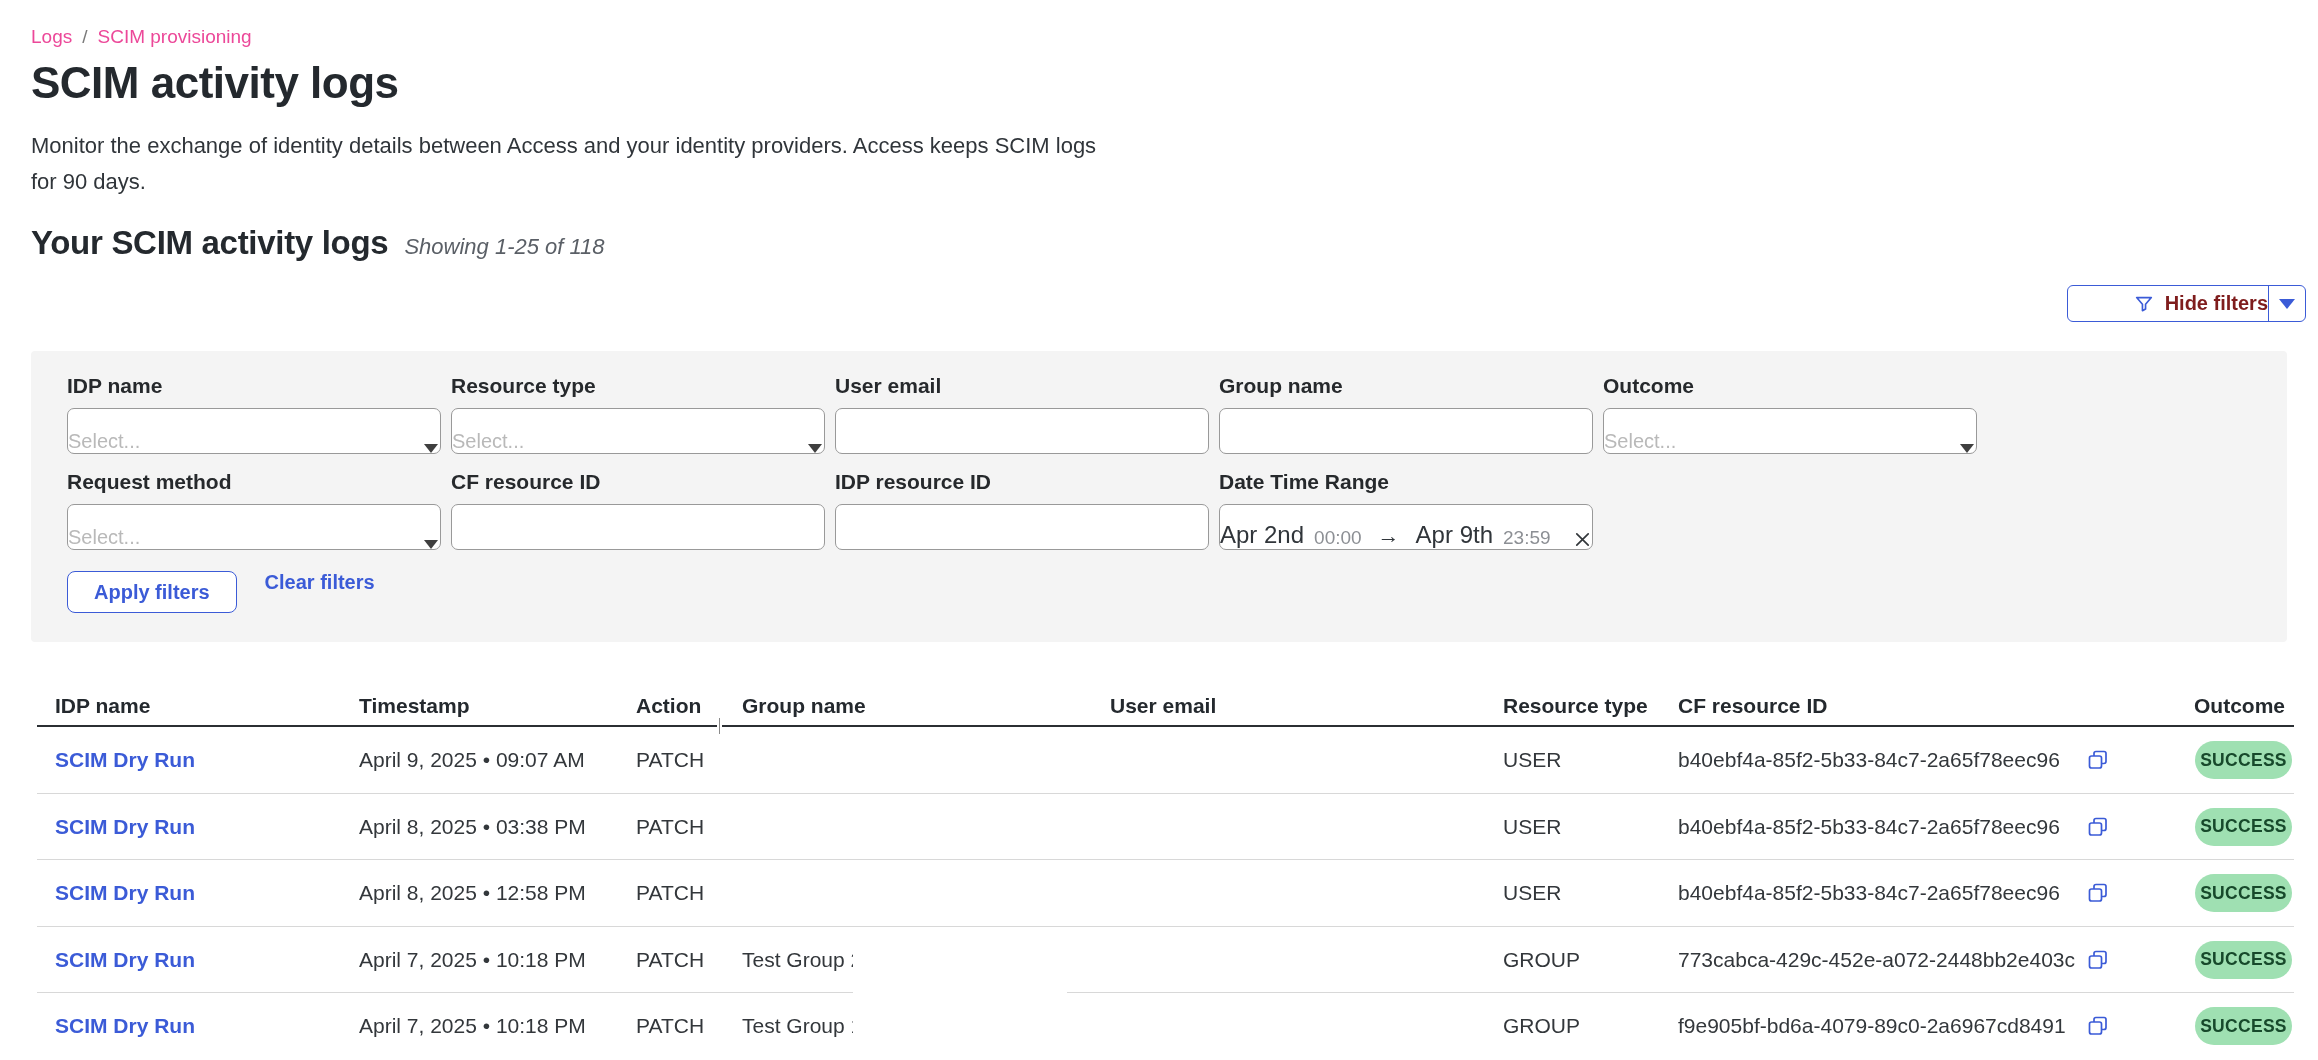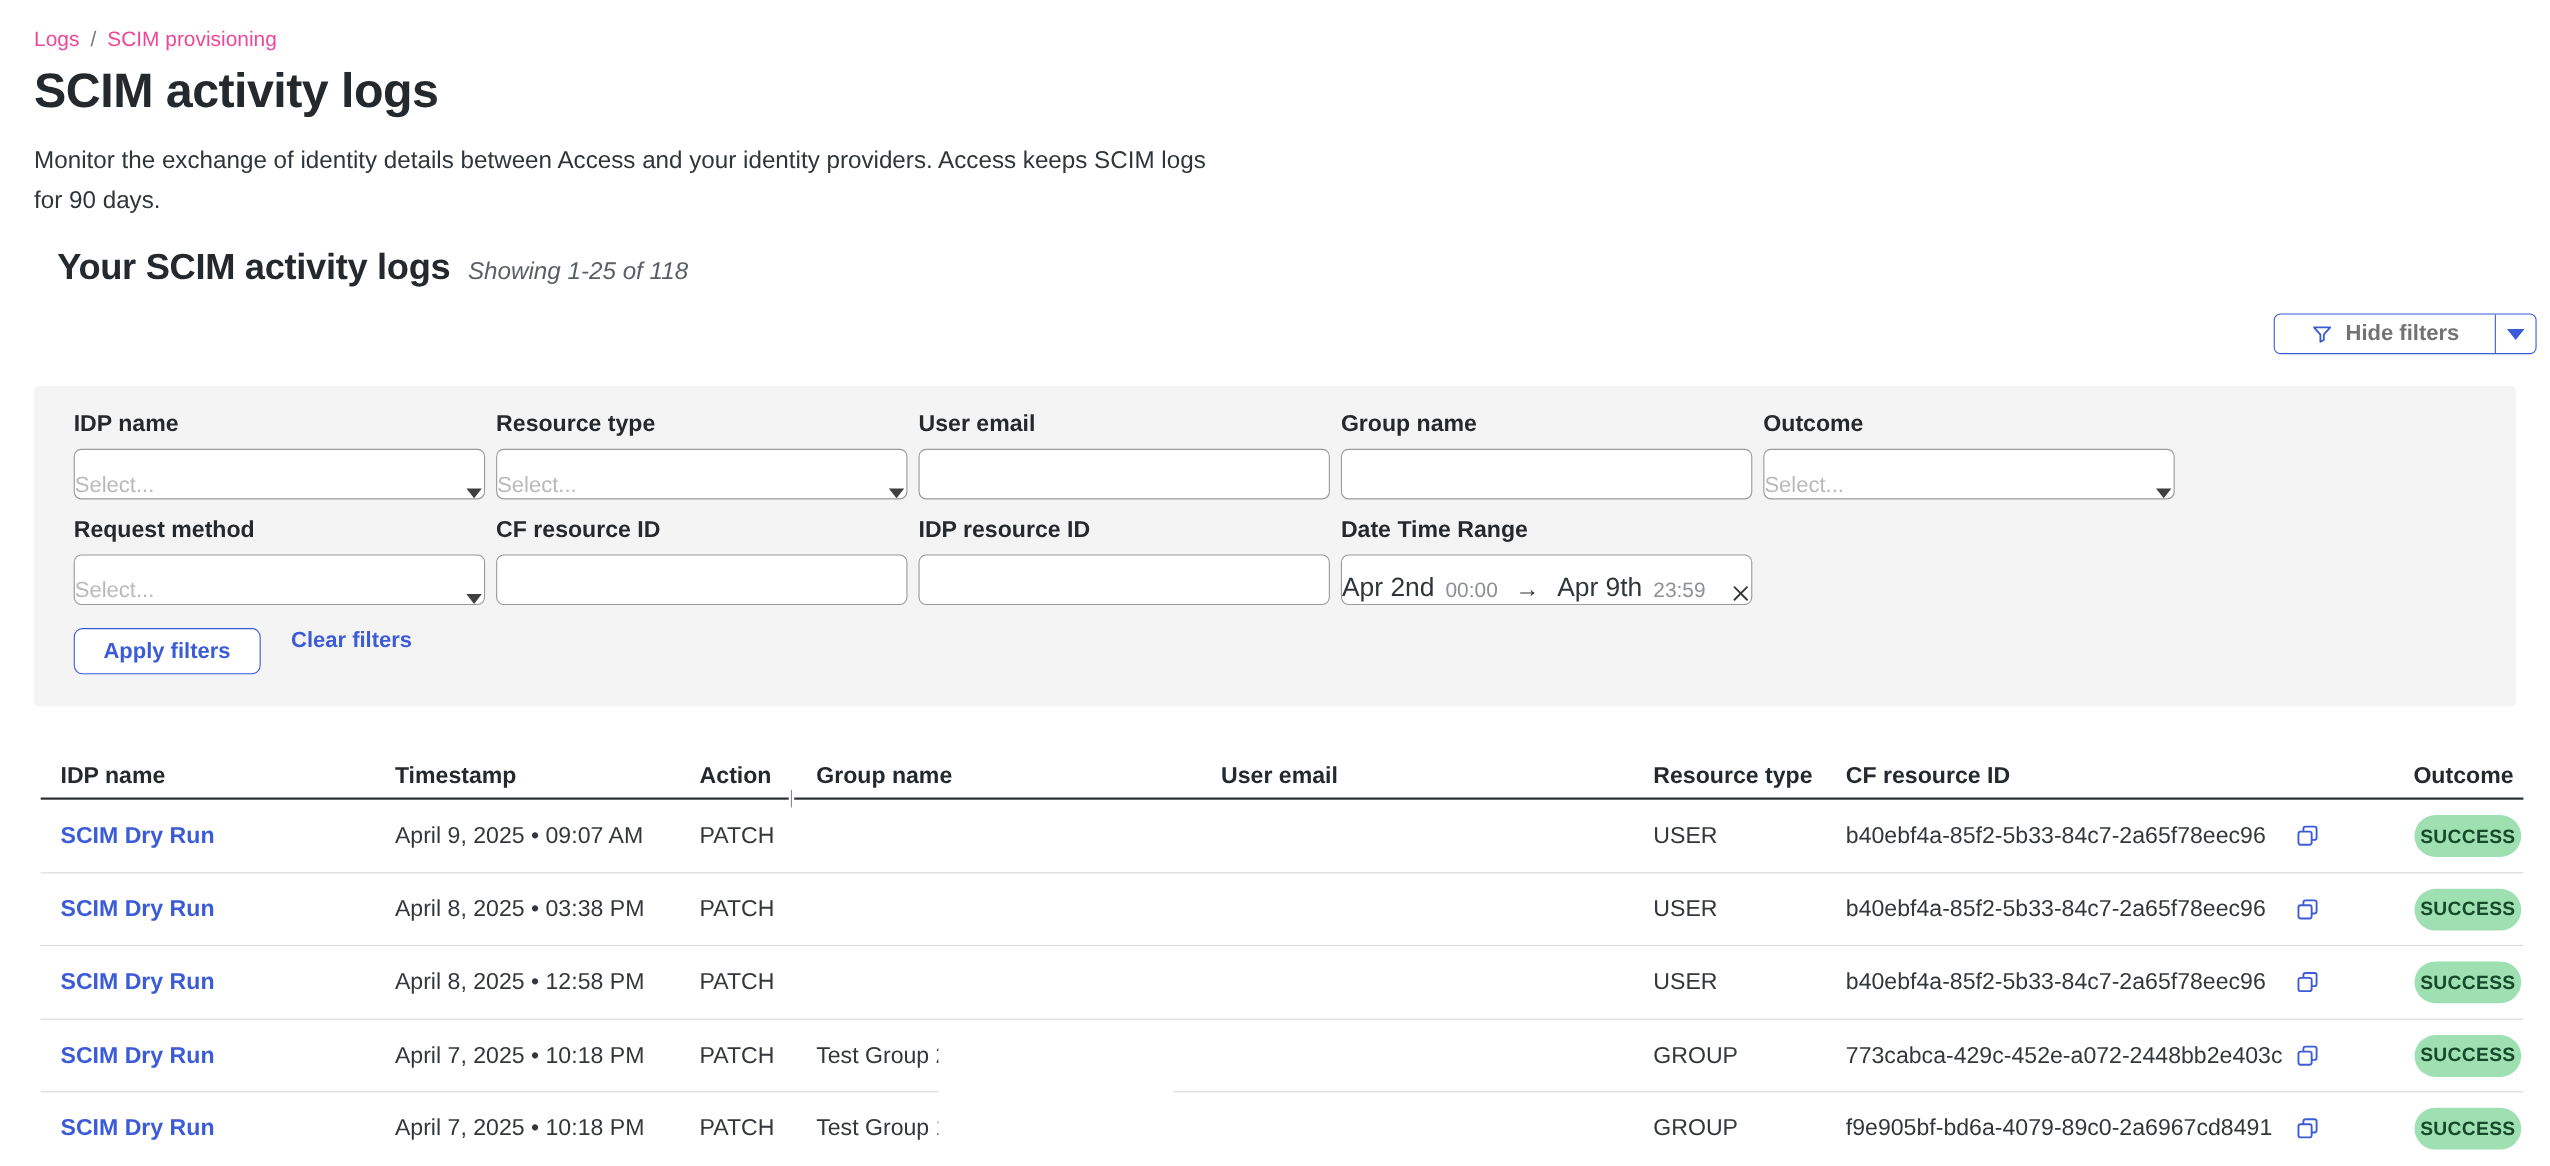--- a/index.html
+++ b/index.html
@@ -11,28 +11,28 @@
   #breadcrumb { left:31px; top:26px; font-size:19px; color:#5a5f66; display:flex; gap:10px; }
   #breadcrumb .crumb { color:#ec4899; }
   #breadcrumb .sep { color:#7a7a7a; }
 
   
   #page-title { left:31px; top:58px; font-size:44px; font-weight:600; letter-spacing:-0.5px; color:#24292e; }
   #page-desc { left:31px; top:128px; width:1080px; font-size:22px; line-height:36px; color:#30353a; }
 
   
   #section-head { left:31px; top:224px; display:flex; align-items:baseline; gap:16px; }
-  #section-title { font-size:33px; font-weight:700; color:#24292e; letter-spacing:-0.3px;margin-left:21px; }
+  #section-title { font-size:33px; font-weight:700; color:#24292e; letter-spacing:-0.3px; }
   #section-showing { font-size:22px; font-style:italic; color:#5a5f66; }
 
   
   #filter-toggle { left:2067px; top:285px; width:239px; height:37px; display:flex;
     border:1.5px solid #3b5bd7; border-radius:6px; background:#fff; cursor:pointer; }
-  #filter-toggle .main { flex:1; display:flex; align-items:center; justify-content:center; gap:10px;
-    font-size:20px; font-weight:600; color:#737373; }
+  #filter-toggle .main { flex:1; display:flex; align-items:center; justify-content:flex-end; gap:10px;
+    font-size:20px; font-weight:600; color:#7f1d1d; }
   #filter-toggle .caret-part { width:37px; border-left:1.5px solid #3b5bd7;
     display:flex; align-items:center; justify-content:center; }
   .caret-accent { width:0; height:0; border-left:8px solid transparent; border-right:8px solid transparent;
     border-top:10px solid #3b5bd7; }
 
   
   #filter-panel { left:31px; top:351px; width:2256px; height:291px; background:#f4f4f4; border-radius:4px; }
   .frow { position:absolute; left:36px; display:flex; gap:10px; }
   #frow1 { top:22px; }
   #frow2 { top:118px; }

